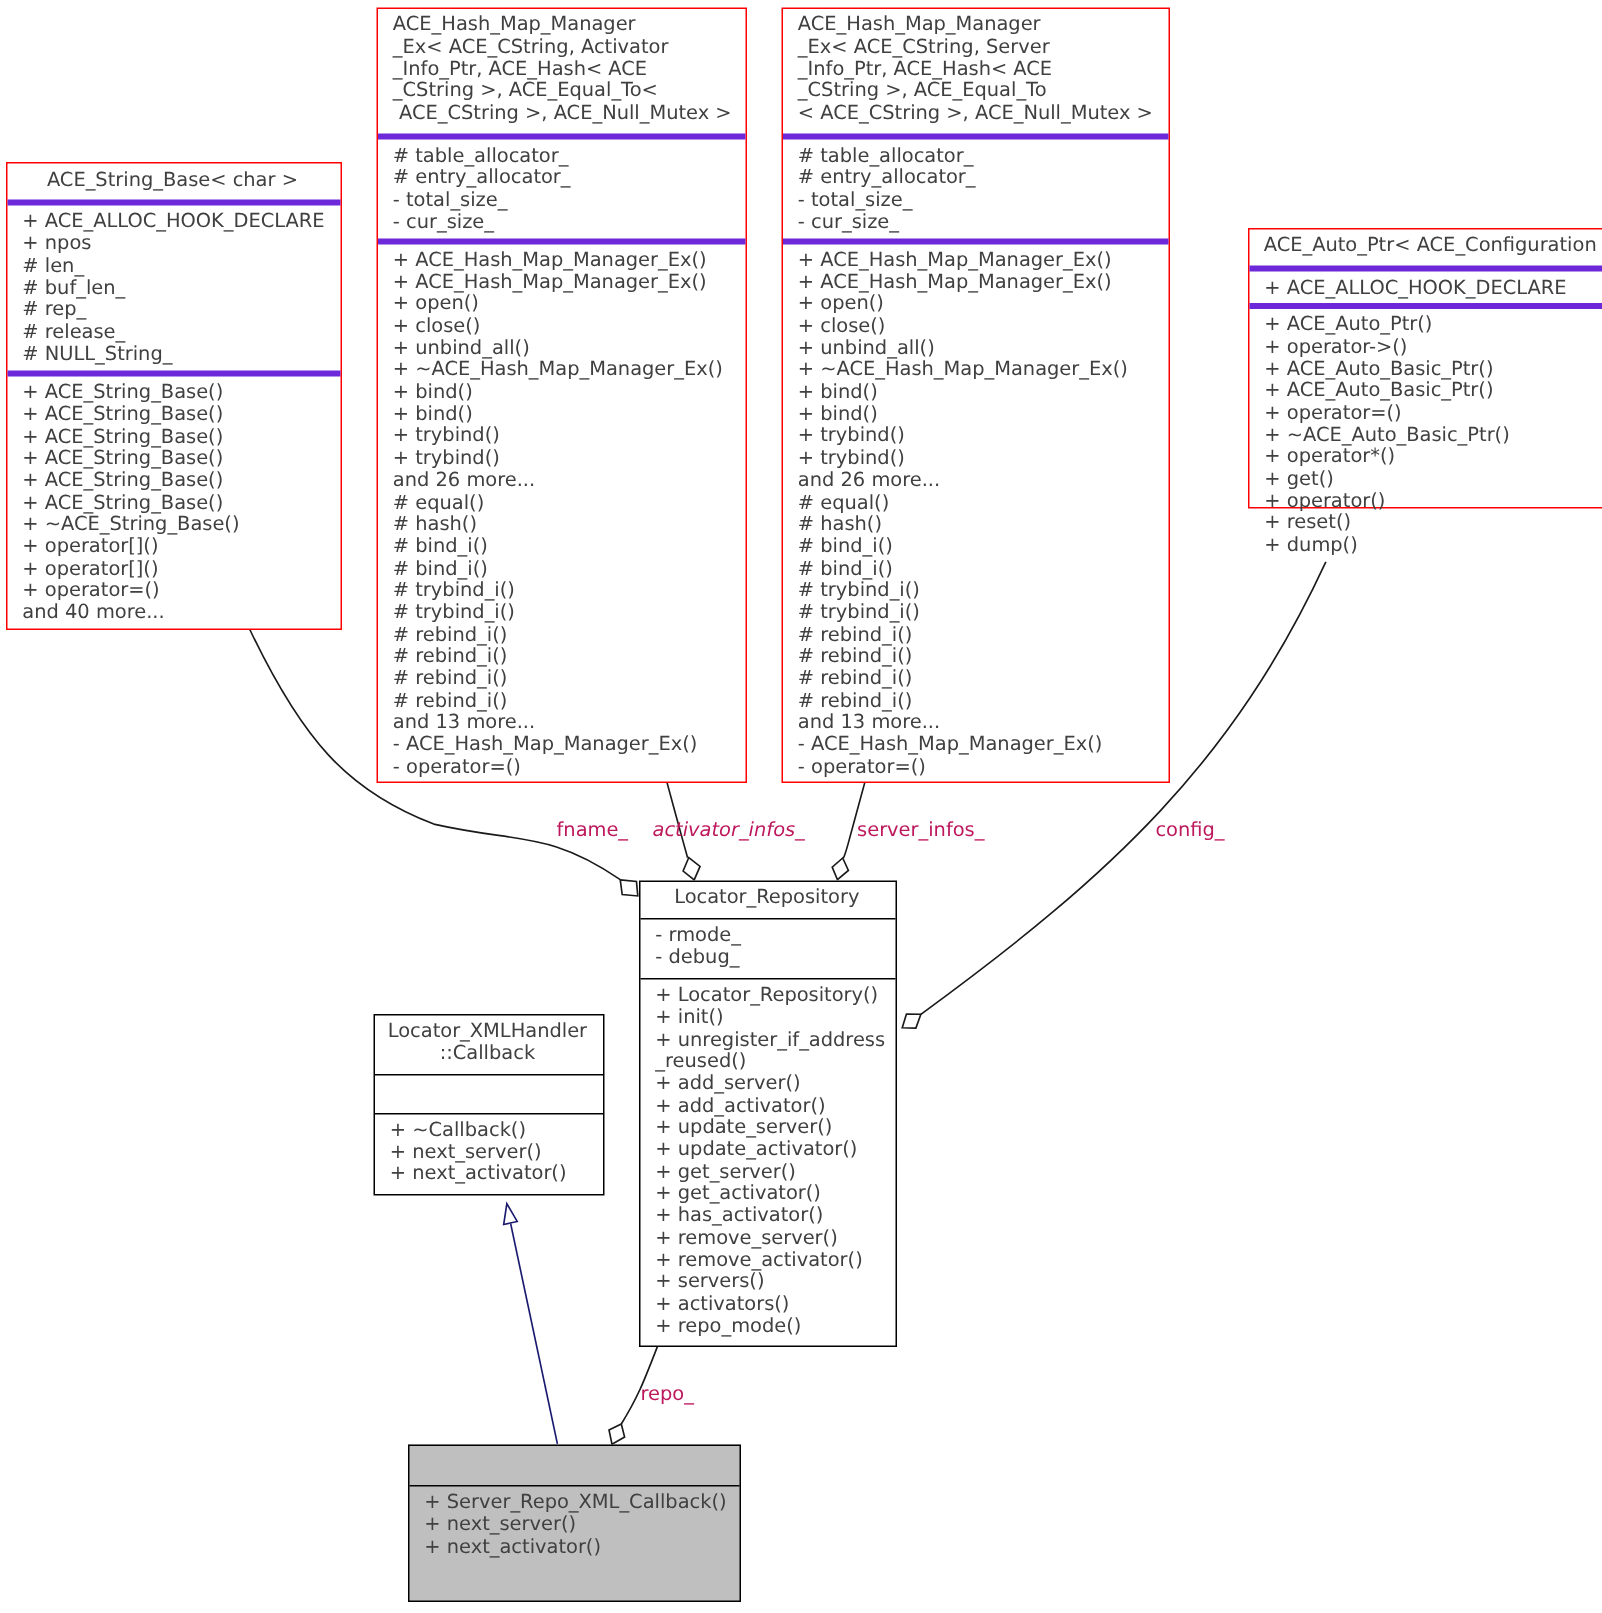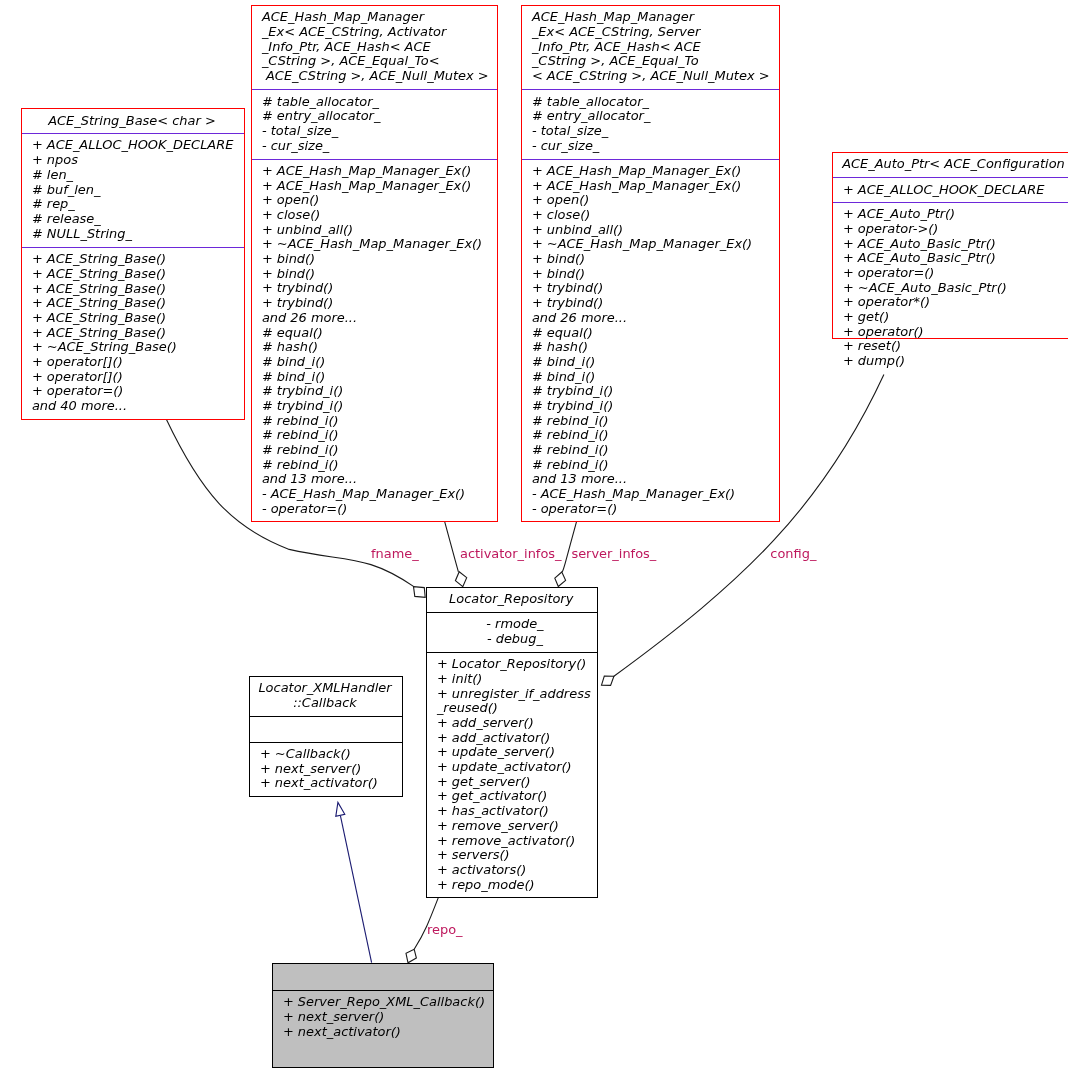--- a/index.html
+++ b/index.html
@@ -1,26 +1,26 @@
 <!DOCTYPE html>
 <html><head>
 <meta charset="utf-8">
 <title>Locator_Repository Collaboration Diagram</title>
 <style>
   html, body { margin:0; padding:0; background:#ffffff; }
   body { font-family:"DejaVu Sans", sans-serif; }
   #canvas { position:relative; width:1068px; height:1075px; background:#ffffff; overflow:hidden; }
   #edges { position:absolute; left:0; top:0; }
   .uml-class { position:absolute; box-sizing:border-box; background:#ffffff;
-               border:1px solid #000000; font-size:12.95px; line-height:14.683px; color:#000000;font-style:italic; }
+               border:1px solid #000000; font-size:12.95px; line-height:14.683px; color:#404040; }
   .uml-class.tmpl { border-color:#ff0000; }
   .uml-class.hl { background:#bfbfbf; }
   .sec { box-sizing:border-box; padding:4.2px 4px 0 9.9px; overflow:hidden; }
   .sec + .sec { border-top:1px solid #000000; }
-  .tmpl .sec + .sec { border-top:1px solid #6d28d9; }
+  .tmpl .sec + .sec { border-top:4px solid #6d28d9; }
   .sec-title-center { text-align:center; padding-left:0; padding-right:1.6px; }
   .sec-title-left { text-align:left; }
   .row { white-space:pre; }
   .edge-label { position:absolute; font-size:12.95px; line-height:14.683px; color:#be185d; white-space:pre; }
 </style>
 </head>
 <body>
 
 <div id="canvas">
   <svg id="edges" viewBox="0 0 1068 1075" width="1068" height="1075">
@@ -35,21 +35,21 @@
 
     <path fill="none" stroke="#1a1a1a" stroke-width="1.1" d="M883.9,374.6 C822.2,507.7 742.1,582.6 613.9,676.2"></path>
     <polygon fill="#ffffff" stroke="#1a1a1a" stroke-width="1.1" points="613.9,676.2 610.6,685.4 601.5,685.2 604.3,676.0"></polygon>
 
     <path fill="none" stroke="#1a1a1a" stroke-width="1.1" d="M438.4,897.4 C429.6,920.0 425.6,930.9 414.2,949.3"></path>
     <polygon fill="#ffffff" stroke="#1a1a1a" stroke-width="1.1" points="414.2,949.3 416.4,958.0 408.0,962.8 406.0,953.3"></polygon>
 
     <path fill="none" stroke="#191970" stroke-width="1.1" d="M340.4,815.6 L371.6,962.6"></path>
     <polygon fill="#ffffff" stroke="#191970" stroke-width="1.1" points="337.9,802.4 344.8,814.3 335.8,816.3"></polygon>
   </svg>
-  <div class="uml-class tmpl" style="left:21px;top:108.4px;width:223.5px;height:311.4px;">
+  <div class="uml-class tmpl" style="left:4px;top:108.4px;width:223.5px;height:311.4px;">
     <div class="sec sec-title-center" style="height:23.9px;">
       <div class="row">ACE_String_Base&lt; char &gt;</div>
     </div>
     <div class="sec sec-attrs" style="height:113.7px;">
       <div class="row">+ ACE_ALLOC_HOOK_DECLARE</div>
       <div class="row">+ npos</div>
       <div class="row"># len_</div>
       <div class="row"># buf_len_</div>
       <div class="row"># rep_</div>
       <div class="row"># release_</div>
@@ -169,21 +169,21 @@
       <div class="row">+ get()</div>
       <div class="row">+ operator()</div>
       <div class="row">+ reset()</div>
       <div class="row">+ dump()</div>
     </div>
   </div>
   <div class="uml-class" style="left:426px;top:586.8px;width:172px;height:311.5px;">
     <div class="sec sec-title-center" style="height:24.4px;">
       <div class="row">Locator_Repository</div>
     </div>
-    <div class="sec sec-attrs" style="height:39.9px;text-align:center;">
+    <div class="sec sec-attrs" style="height:39.9px;">
       <div class="row">- rmode_</div>
       <div class="row">- debug_</div>
     </div>
     <div class="sec sec-methods" style="height:245.2px;">
       <div class="row">+ Locator_Repository()</div>
       <div class="row">+ init()</div>
       <div class="row">+ unregister_if_address</div>
       <div class="row">_reused()</div>
       <div class="row">+ add_server()</div>
       <div class="row">+ add_activator()</div>
@@ -215,17 +215,17 @@
   <div class="uml-class hl" style="left:272px;top:962.9px;width:221.5px;height:105.1px;">
     <div class="sec sec-attrs" style="height:26.2px;">
     </div>
     <div class="sec sec-methods" style="height:55px;">
       <div class="row">+ Server_Repo_XML_Callback()</div>
       <div class="row">+ next_server()</div>
       <div class="row">+ next_activator()</div>
     </div>
   </div>
   <div class="edge-label" style="left:371.0px;top:547.0px;">fname_</div>
-  <div class="edge-label" style="left:460.0px;top:547.0px;">activator_infos_</div>
+  <div class="edge-label" style="left:435px;top:547.0px;font-style:italic;">activator_infos_</div>
   <div class="edge-label" style="left:571.4px;top:546.5px;">server_infos_</div>
   <div class="edge-label" style="left:770.3px;top:546.8px;">config_</div>
   <div class="edge-label" style="left:407px;top:922.5px;padding-left:20px;">repo_</div>
 </div>
 
 </body></html>

